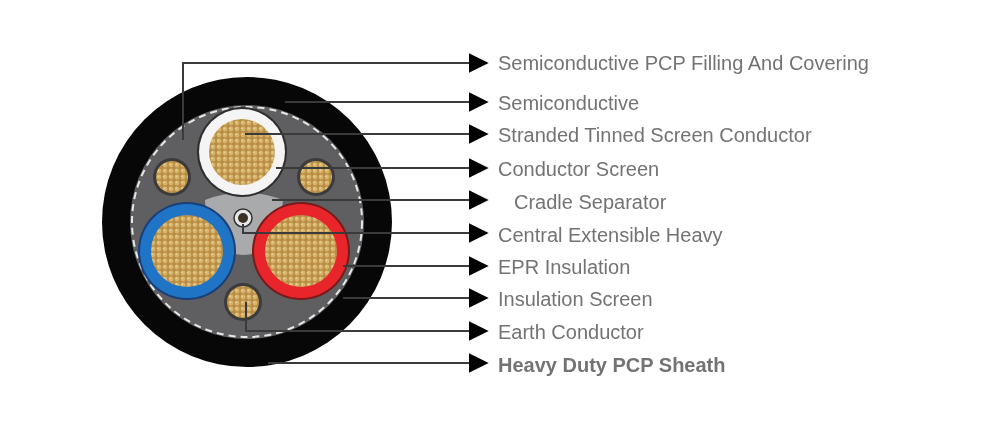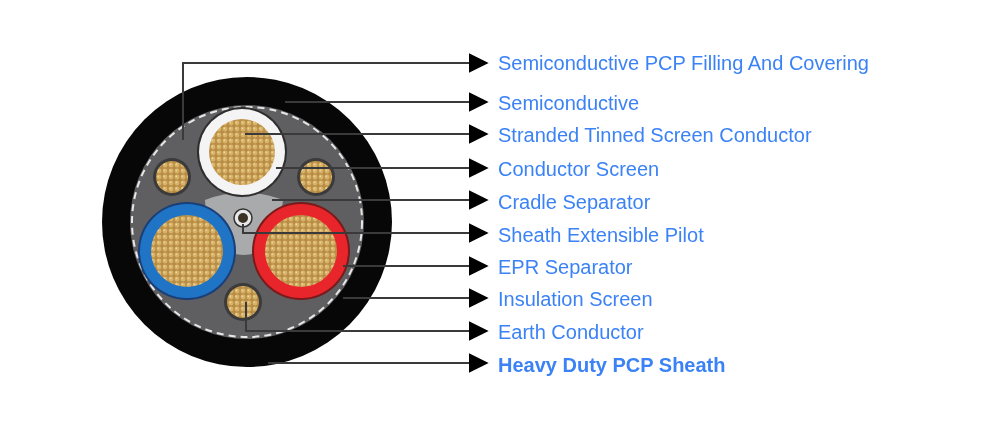--- a/index.html
+++ b/index.html
@@ -1,18 +1,18 @@
 <!DOCTYPE html>
 <html><head>
   <meta charset="utf-8">
   <style>
     html, body { margin:0; padding:0; background:#ffffff; }
     body { width:1000px; height:431px; position:relative; overflow:hidden; font-family:"Liberation Sans", sans-serif; }
     #diagram { position:absolute; left:0; top:0; width:1000px; height:431px; }
-    .label { position:absolute; left:498px; font-size:20px; color:#3b82f6; white-space:nowrap; line-height:22px; }
+    .label { position:absolute; left:498px; font-size:20px; color:#737373; white-space:nowrap; line-height:22px; }
   </style>
 </head>
 <body>
 
 <svg id="diagram" viewBox="0 0 1000 431" xmlns="http://www.w3.org/2000/svg">
   <defs>
     <pattern id="strands" width="6" height="6" patternUnits="userSpaceOnUse">
       <rect width="6" height="6" fill="#b98d45"></rect>
       <circle cx="3" cy="3" r="2.4" fill="#d8b46a"></circle>
       <circle cx="2.3" cy="2.3" r="0.8" fill="#f1dca6"></circle>
@@ -77,18 +77,18 @@
     <polyline points="343,298 487,298"></polyline>
     <polyline points="246,302 246,331 487,331"></polyline>
     <polyline points="268,363 487,363"></polyline>
   </g>
 </svg>
 
 <div class="label" style="top:52px;">Semiconductive PCP Filling And Covering</div>
 <div class="label" style="top:92px;">Semiconductive</div>
 <div class="label" style="top:124px;">Stranded Tinned Screen Conductor</div>
 <div class="label" style="top:158px;">Conductor Screen</div>
-<div class="label" style="top:191px;">Cradle Separator</div>
-<div class="label" style="top:224px;">Sheath Extensible Pilot</div>
-<div class="label" style="top:256px;">EPR Separator</div>
+<div class="label" style="top:191px;margin-left:16px;">Cradle Separator</div>
+<div class="label" style="top:224px;">Central Extensible Heavy</div>
+<div class="label" style="top:256px;">EPR Insulation</div>
 <div class="label" style="top:288px;">Insulation Screen</div>
 <div class="label" style="top:321px;">Earth Conductor</div>
 <div class="label" style="top:354px;font-weight:bold;">Heavy Duty PCP Sheath</div>
 
 </body></html>

